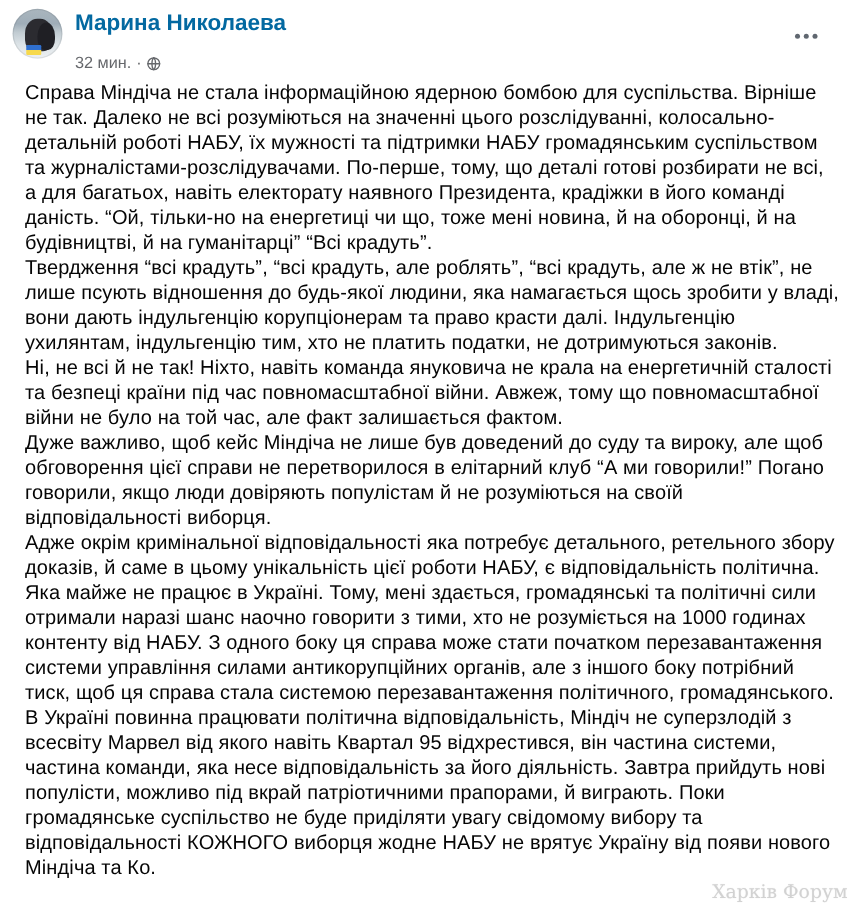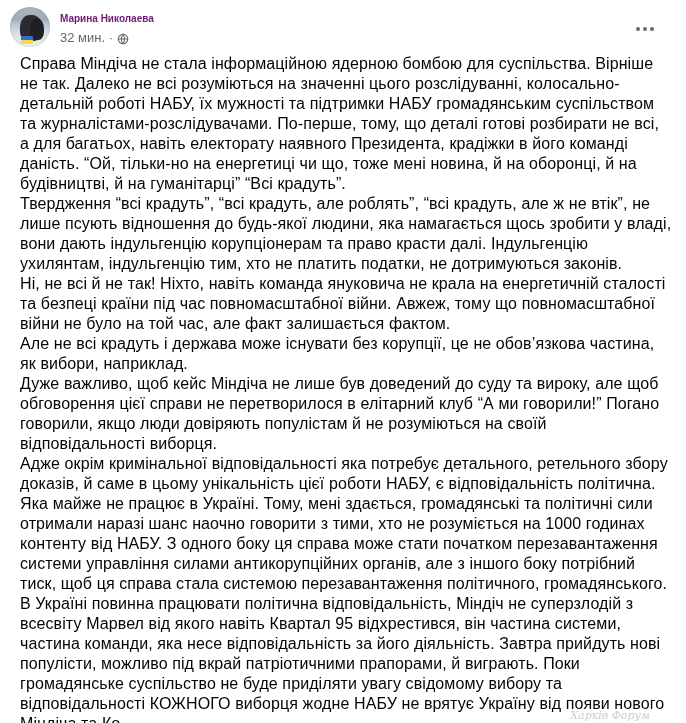--- a/index.html
+++ b/index.html
@@ -49,32 +49,32 @@
   }
   .avatar .flag {
     position: absolute;
     left: 11px; bottom: 3px;
     width: 12px; height: 8px;
     border-radius: 1px;
     background: linear-gradient(to bottom, #2f6fce 0 50%, #f7d94c 50% 100%);
   }
   .header-info { margin-left: 10px; padding-top: 2px; }
   .author-name {
-    font-size: 10px;
+    font-size: 18px;
     font-weight: 700;
-    color: #701a75;
+    color: #0369a1;
     line-height: 19px;
     cursor: pointer;
     text-align: center;
   }
   .meta-row {
     display: flex;
     align-items: center;
     gap: 4px;
-    margin-top: 2px;
+    margin-top: 14px;
     font-size: 13px;
     color: #65676b;
     line-height: 16px;
   }
   .meta-row .sep { color: #65676b; }
   .globe-icon { display: inline-flex; margin-top: 1px; }
   .more-btn {
     margin-left: auto;
     margin-top: 14px;
     margin-right: 10px;
@@ -94,25 +94,24 @@
     padding: 3px 14px 0 8px;
     font-size: 16px;
     line-height: 20px;
     color: #050505;
     letter-spacing: 0.1px;
   }
   .post-text .para { white-space: pre-wrap; margin-left: 12px; }
   
   .watermark {
     position: absolute;
-    right: 36px;
+    right: 8px;
     bottom: 1px;
     font-family: "DejaVu Serif", "Liberation Serif", serif;
-    font-style: italic;
-    font-size: 11px;
+    font-size: 15px;
     color: #d2d2d2;
     text-shadow: 0 0 1px #e9e9e9;
     pointer-events: none;
   }
 </style>
 </head>
 <body>
 
 <div class="post">
 
@@ -141,21 +140,20 @@
       <i></i>
       <i></i>
       <i></i>
     </div>
   </div>
 
   <div class="post-text">
     <div class="para">Справа Міндіча не стала інформаційною ядерною бомбою для суспільства. Вірніше не так. Далеко не всі розуміються на значенні цього розслідуванні, колосально-детальній роботі НАБУ, їх мужності та підтримки НАБУ громадянським суспільством та журналістами-розслідувачами. По-перше, тому, що деталі готові розбирати не всі, а для багатьох, навіть електорату наявного Президента, крадіжки в його команді даність. “Ой, тільки-но на енергетиці чи що, тоже мені новина, й на оборонці, й на будівництві, й на гуманітарці” “Всі крадуть”.</div>
     <div class="para">Твердження “всі крадуть”, “всі крадуть, але роблять”, “всі крадуть, але ж не втік”, не лише псують відношення до будь-якої людини, яка намагається щось зробити у владі, вони дають індульгенцію корупціонерам та право красти далі. Індульгенцію ухилянтам, індульгенцію тим, хто не платить податки, не дотримуються законів.</div>
     <div class="para">Ні, не всі й не так! Ніхто, навіть команда януковича не крала на енергетичній сталості та безпеці країни під час повномасштабної війни. Авжеж, тому що повномасштабної війни не було на той час, але факт залишається фактом.</div>
-    <div class="para">Але не всі крадуть і держава може існувати без корупції, це не обов’язкова частина, як вибори, наприклад.</div>
     <div class="para">Дуже важливо, щоб кейс Міндіча не лише був доведений до суду та вироку, але щоб обговорення цієї справи не перетворилося в елітарний клуб “А ми говорили!” Погано говорили, якщо люди довіряють популістам й не розуміються на своїй відповідальності виборця.</div>
     <div class="para">Адже окрім кримінальної відповідальності яка потребує детального, ретельного збору доказів, й саме в цьому унікальність цієї роботи НАБУ, є відповідальність політична. Яка майже не працює в Україні. Тому, мені здається, громадянські та політичні сили отримали наразі шанс наочно говорити з тими, хто не розуміється на 1000 годинах контенту від НАБУ. З одного боку ця справа може стати початком перезавантаження системи управління силами антикорупційних органів, але з іншого боку потрібний тиск, щоб ця справа стала системою перезавантаження політичного, громадянського.</div>
     <div class="para">В Україні повинна працювати політична відповідальність, Міндіч не суперзлодій з всесвіту Марвел від якого навіть Квартал 95 відхрестився, він частина системи, частина команди, яка несе відповідальність за його діяльність. Завтра прийдуть нові популісти, можливо під вкрай патріотичними прапорами, й виграють. Поки громадянське суспільство не буде приділяти увагу свідомому вибору та відповідальності КОЖНОГО виборця жодне НАБУ не врятує Україну від появи нового Міндіча та Ко.</div>
   </div>
 
   <div class="watermark">Харків Форум</div>
 
 </div>
 
 </body></html>

